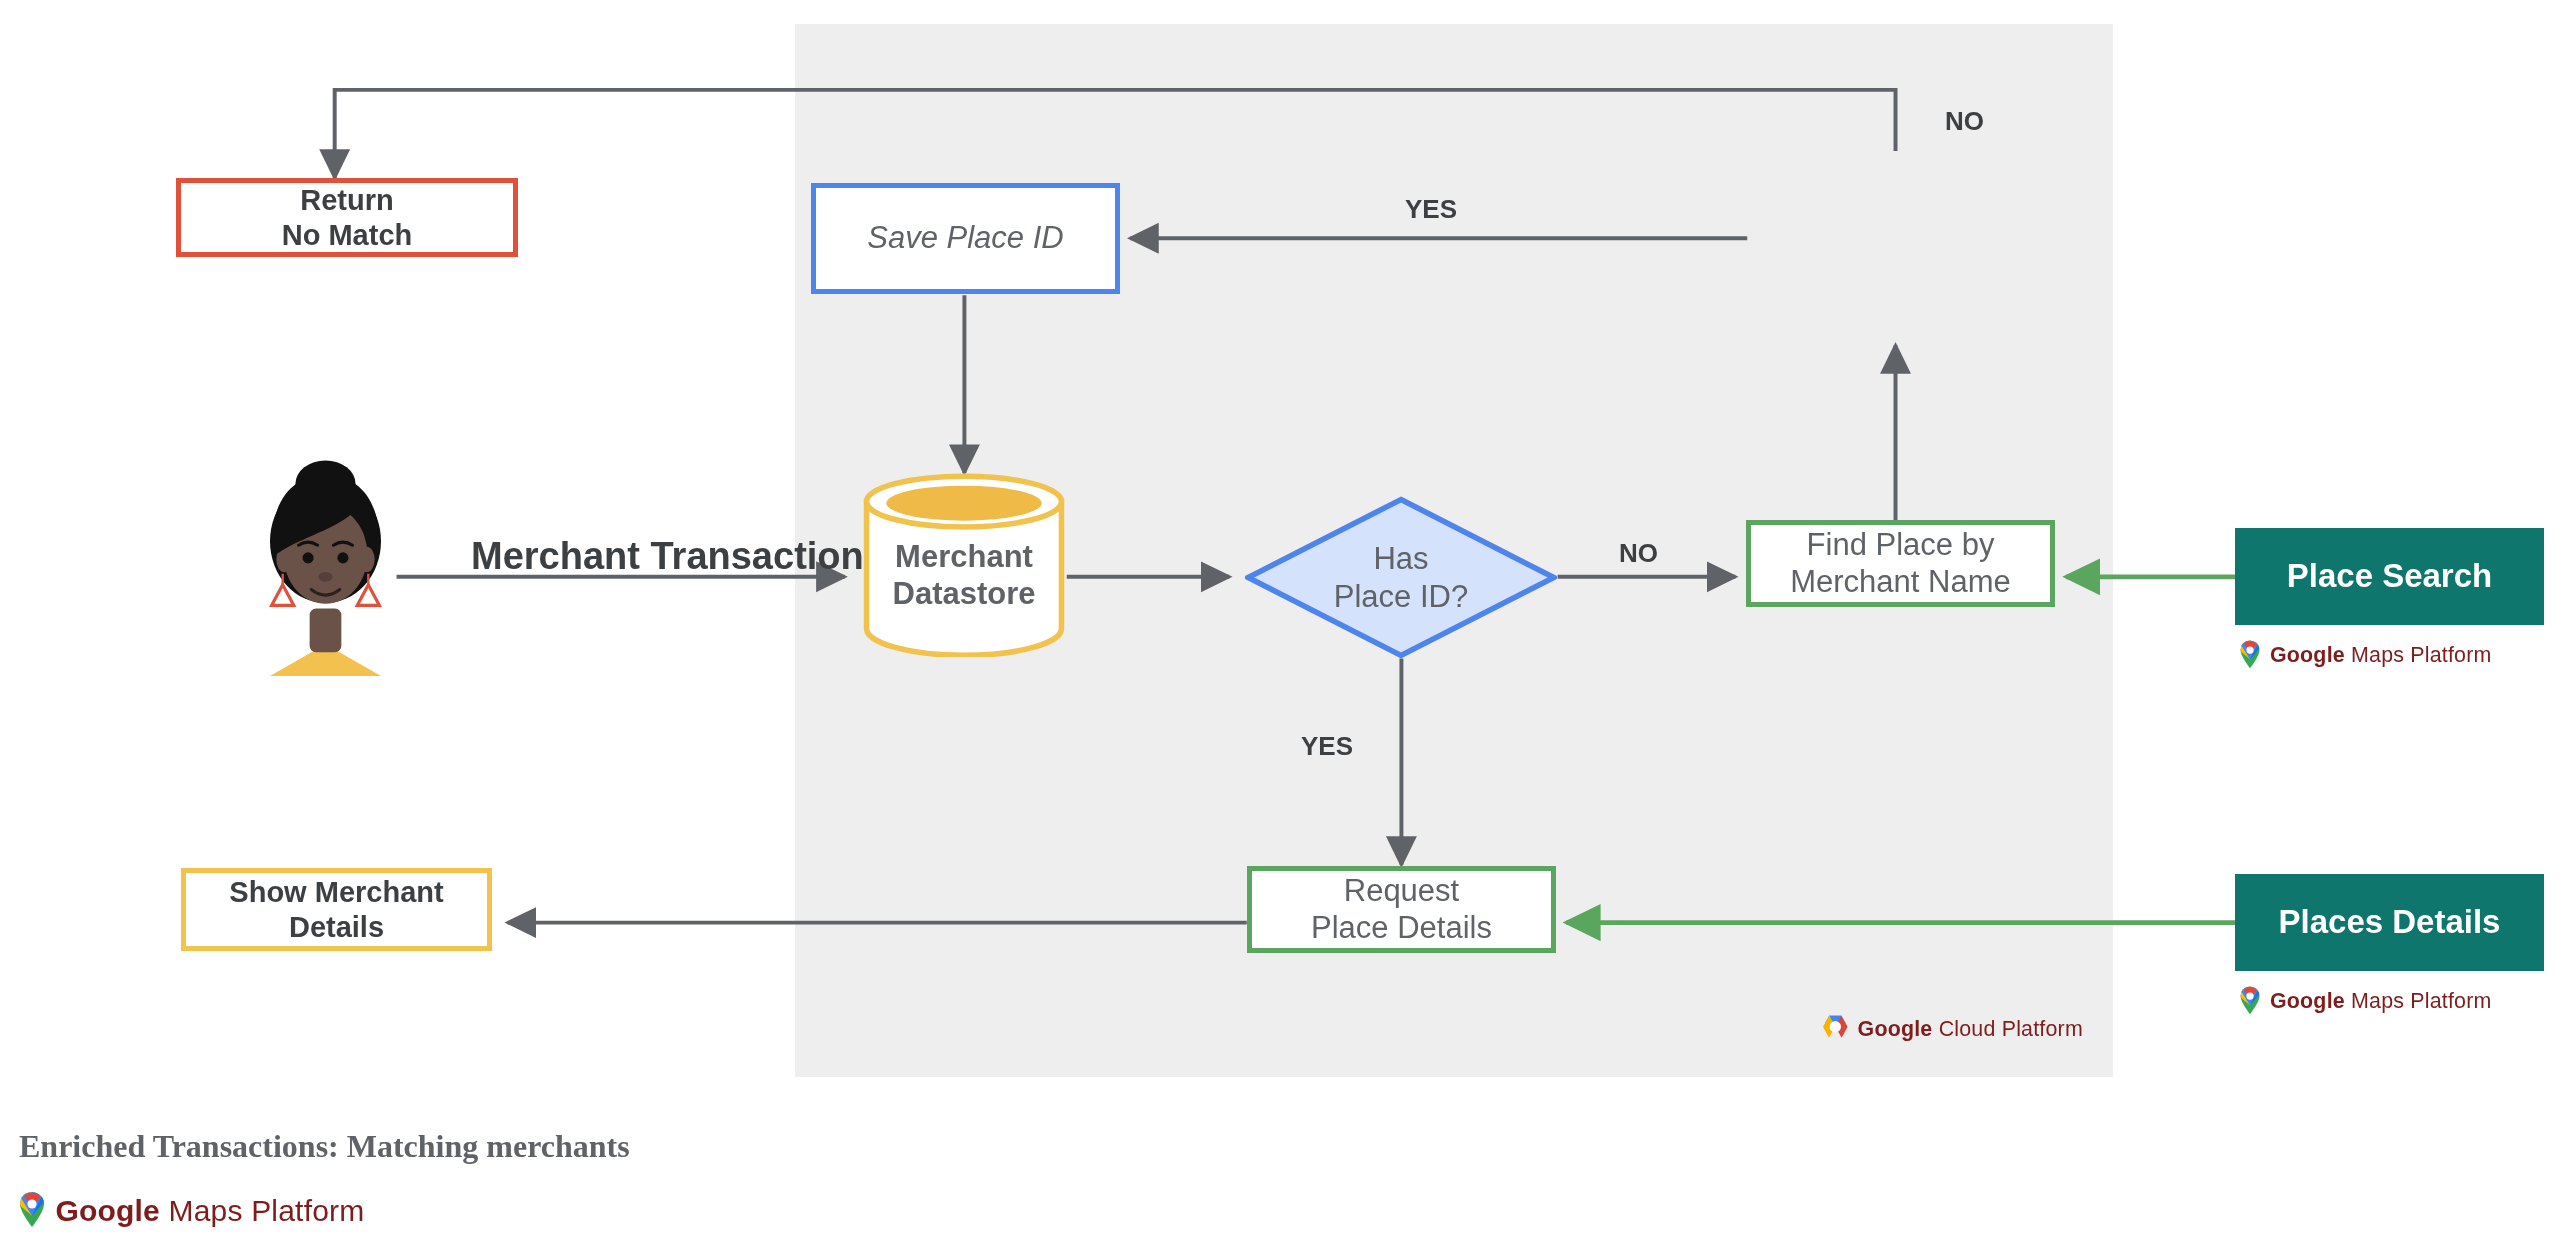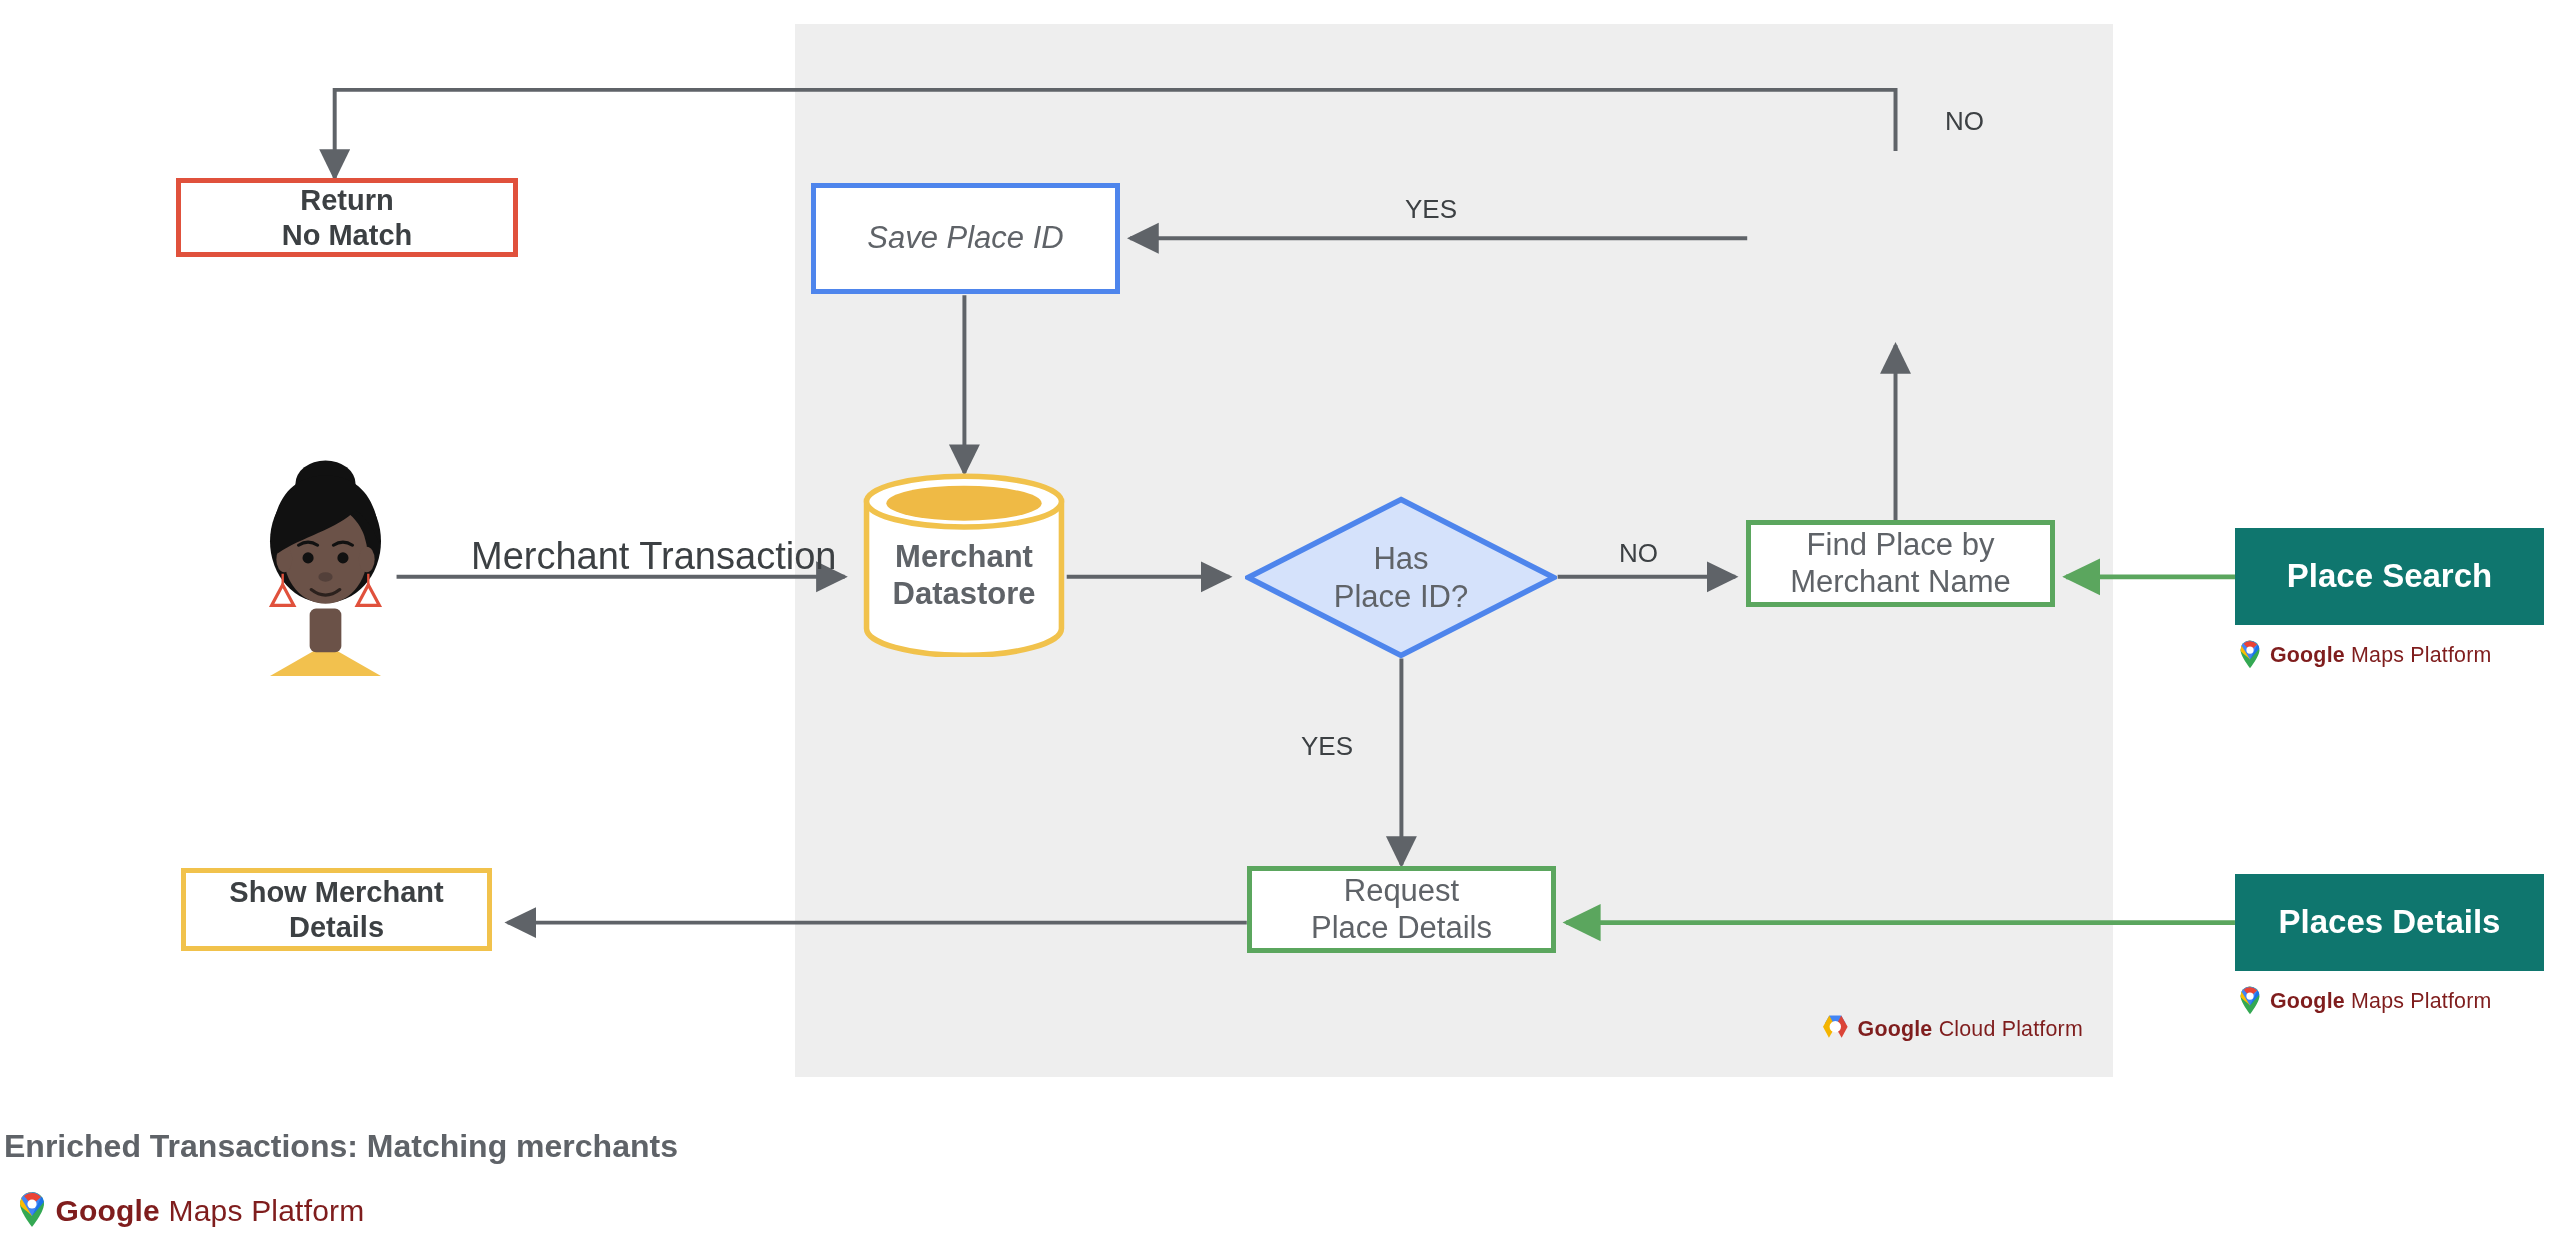--- a/index.html
+++ b/index.html
@@ -47,21 +47,21 @@
   .cyl .clabel{
     position:absolute;left:0;top:0;width:100%;height:100%;
     display:flex;align-items:center;justify-content:center;
     text-align:center;white-space:pre-line;line-height:1.2;
     color:#5f6368;font-weight:bold;font-size:31px;
     padding-top:20.6px;box-sizing:border-box;
   }
 
   
   .elabel{
-    position:absolute;color:#3c4043;font-size:26px;font-weight:normal;
+    position:absolute;color:#3c4043;font-size:26px;font-weight:bold;
     white-space:nowrap;
   }
   .elabel.big{font-size:38px;}
 
   
   .lockup{position:absolute;display:flex;align-items:center;gap:8px;white-space:nowrap;}
   .lockup .lk-text{font-size:24px;color:#7f1d1d;letter-spacing:0.2px;}
   .lockup .lk-text b{font-weight:bold;}
   .lockup.small .lk-text{font-size:21.4px;}
 
@@ -233,21 +233,21 @@
         <path d="M10.5,2 L25.5,2 L31,11.5 L25.5,21 L10.5,21 L5,11.5 Z" fill="#4285F4"></path>
         <path d="M25.5,2 L33.5,16 L26,30 L18,16 Z" fill="#DB4437"></path>
         <path d="M10.5,2 L2.5,16 L10,30 L18,16 Z" fill="#F4B400"></path>
         <path d="M10,30 L26,30 L33.5,16 L2.5,16 Z" fill="#F4B400" opacity="0"></path>
         <circle cx="18" cy="16" r="7.2" fill="#ffffff"></circle>
       </svg>
     </span>
     <span class="lk-text"><b>Google</b> <span>Cloud Platform</span></span>
   </div>
 
-  <div class="caption" style="left:4px;top:1128px;">Enriched Transactions: Matching merchants</div>
+  <div class="caption" style="left:19px;top:1128px;font-family:Liberation Serif, serif;">Enriched Transactions: Matching merchants</div>
 
   <div class="lockup caption-lockup" style="left:17.4px;top:1190px;">
     <span>
       <svg width="30" height="38" viewBox="0 0 30 38">
         <path d="M15,37 C15,37 3,22 3,14 A12,12 0 0 1 27,14 C27,22 15,37 15,37 Z" fill="#34A853"></path>
         <path d="M3,14 A12,12 0 0 1 15,2 L15,26 C8,19 3,17 3,14 Z" fill="#FBBC04"></path>
         <path d="M4.2,8.2 A12,12 0 0 1 25.6,9.4 L15,26 Z" fill="#4285F4"></path>
         <path d="M26.9,12 A12,12 0 0 0 24.6,6.6 L15,26 Z" fill="#1A73E8"></path>
         <path d="M7,6 A12,12 0 0 1 24,7 L15,15 Z" fill="#EA4335"></path>
         <circle cx="15" cy="14" r="4.6" fill="#ffffff"></circle>

